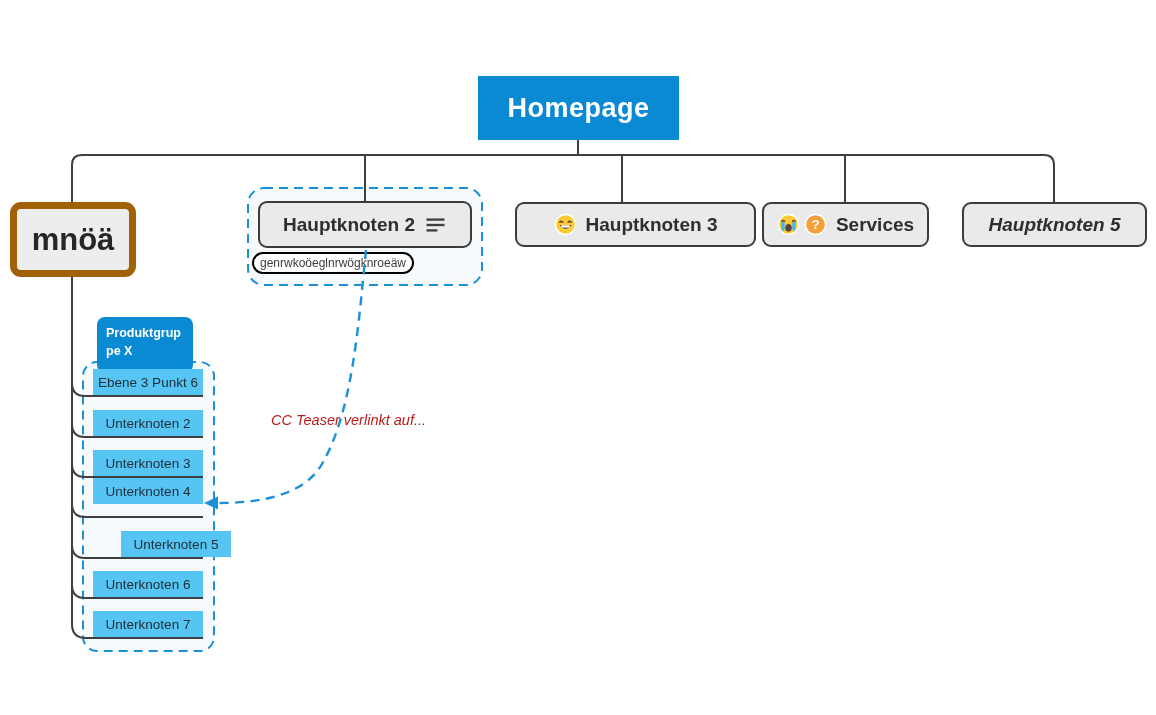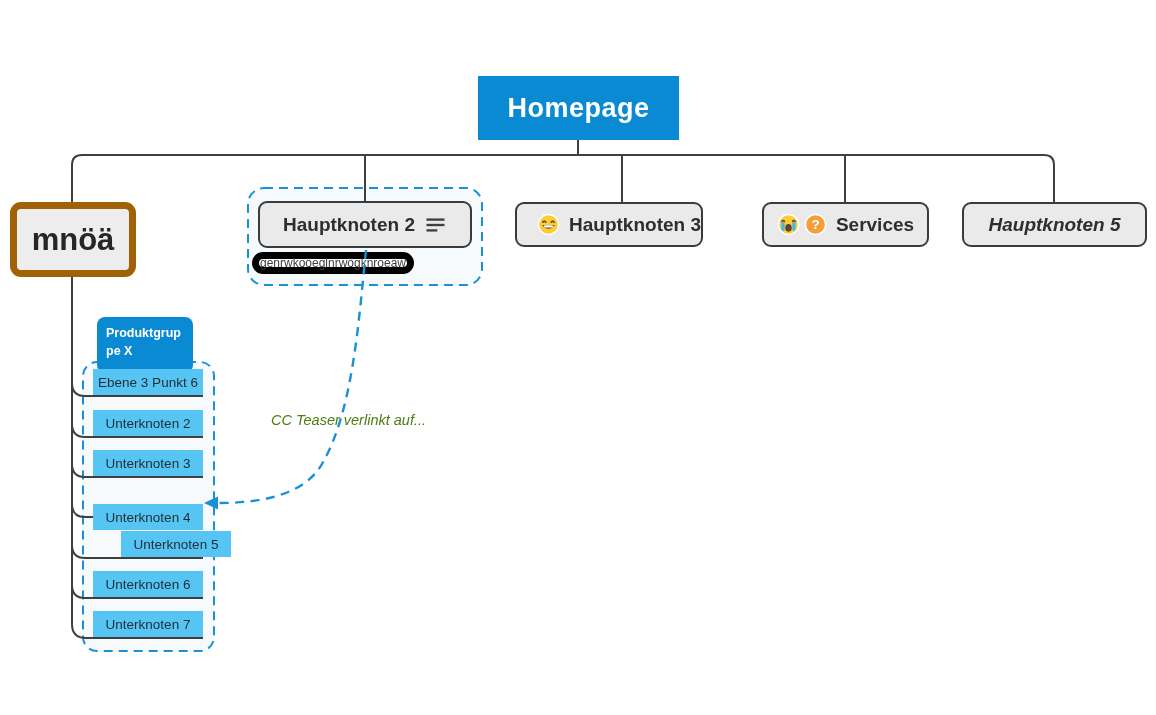--- a/index.html
+++ b/index.html
@@ -9,23 +9,23 @@
   .node{position:absolute;box-sizing:border-box;display:flex;align-items:center;justify-content:center;}
   .root-node{background:#0a8ad2;color:#ffffff;font-weight:700;font-size:27px;letter-spacing:.5px;z-index:2;text-align:center;}
   .gray-node{background:#eaeaea;border:2px solid #3b3b3b;border-radius:9px;color:#2e2e2e;
              font-weight:700;font-size:19px;z-index:2;gap:9px;}
   .boss-node{background:#ededed;border:7px solid #a16207;border-radius:11px;color:#262626;
              font-weight:700;font-size:31px;z-index:2;}
   .blue-group{background:#0a8ad2;border-radius:8px;color:#ffffff;font-weight:700;font-size:12.5px;
               z-index:2;justify-content:flex-start;align-items:flex-start;padding:7px 9px;
               line-height:1.45;word-break:break-all;text-align:left;}
   .child-node{background:#57c5f4;color:#1d2d35;font-size:13.5px;font-weight:400;z-index:2;left:93px;width:110px;height:26px;}
-  .note-pill{position:absolute;box-sizing:border-box;background:#ffffff;border:7px solid #000000;border-radius:11px;
+  .note-pill{position:absolute;box-sizing:border-box;background:#ffffff;border:2px solid #000000;border-radius:11px;
              color:#3d3d3d;font-size:12px;display:flex;align-items:center;justify-content:center;z-index:2;}
-  .link-label{position:absolute;font-style:italic;font-size:14.5px;color:#4d7c0f;z-index:4;white-space:nowrap;}
+  .link-label{position:absolute;font-style:italic;font-size:14.5px;color:#b91c1c;z-index:4;white-space:nowrap;}
   .emoji{display:inline-flex;flex:0 0 auto;}
   .emoji + .emoji{margin-left:-5px;}
 </style>
 </head>
 <body>
 
 <div class="canvas">
 
   <svg class="layer" width="1156" height="715" style="z-index:1">
 
@@ -68,21 +68,21 @@
           <line x1="2" y1="10" x2="22" y2="10"></line>
           <line x1="2" y1="16" x2="14" y2="16"></line>
         </g>
       </svg>
     </span>
   </div>
   <div class="note-pill" style="left:252px;top:252px;width:162px;height:22px;">
     <span>genrwkoöeglnrwögknroeäw</span>
   </div>
 
-  <div class="node gray-node" style="left:515px;top:202px;width:188px;height:45px;justify-content:flex-end;">
+  <div class="node gray-node" style="left:515px;top:202px;width:241px;height:45px;">
     <span class="emoji">
       <svg width="23" height="23" viewBox="0 0 24 24">
         <circle cx="12" cy="12" r="10.5" fill="#ffcb35" stroke="#ffffff" stroke-width="1.5"></circle>
         <path d="M6 9.6 Q7.6 7.4 9.2 9.6" stroke="#5d4037" stroke-width="1.6" fill="none" stroke-linecap="round"></path>
         <path d="M14.8 9.6 Q16.4 7.4 18 9.6" stroke="#5d4037" stroke-width="1.6" fill="none" stroke-linecap="round"></path>
         <path d="M5.5 12.5 Q12 20.5 18.5 12.5 Z" fill="#5d4037"></path>
         <rect x="7.2" y="12.8" width="9.6" height="2.4" rx="1.2" fill="#ffffff"></rect>
       </svg>
     </span>
     <span>Hauptknoten 3</span>
@@ -118,21 +118,21 @@
 
   <div class="node child-node" style="top:369px;">
     <span>Ebene 3 Punkt 6</span>
   </div>
   <div class="node child-node" style="top:410px;">
     <span>Unterknoten 2</span>
   </div>
   <div class="node child-node" style="top:450px;">
     <span>Unterknoten 3</span>
   </div>
-  <div class="node child-node" style="top:504px;">
+  <div class="node child-node" style="top:478px;">
     <span>Unterknoten 4</span>
   </div>
   <div class="node child-node" style="top:531px;margin-left:28px;">
     <span>Unterknoten 5</span>
   </div>
   <div class="node child-node" style="top:571px;">
     <span>Unterknoten 6</span>
   </div>
   <div class="node child-node" style="top:611px;">
     <span>Unterknoten 7</span>

